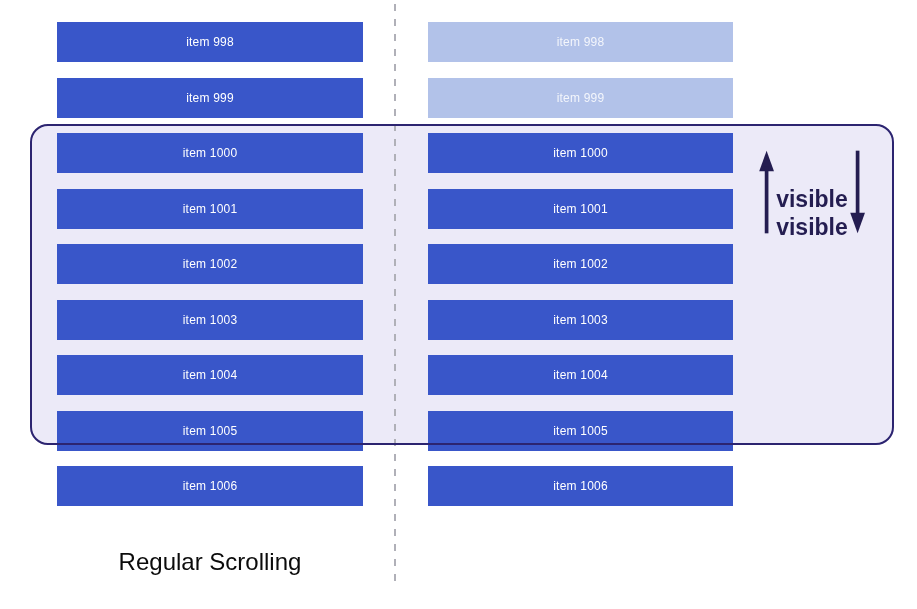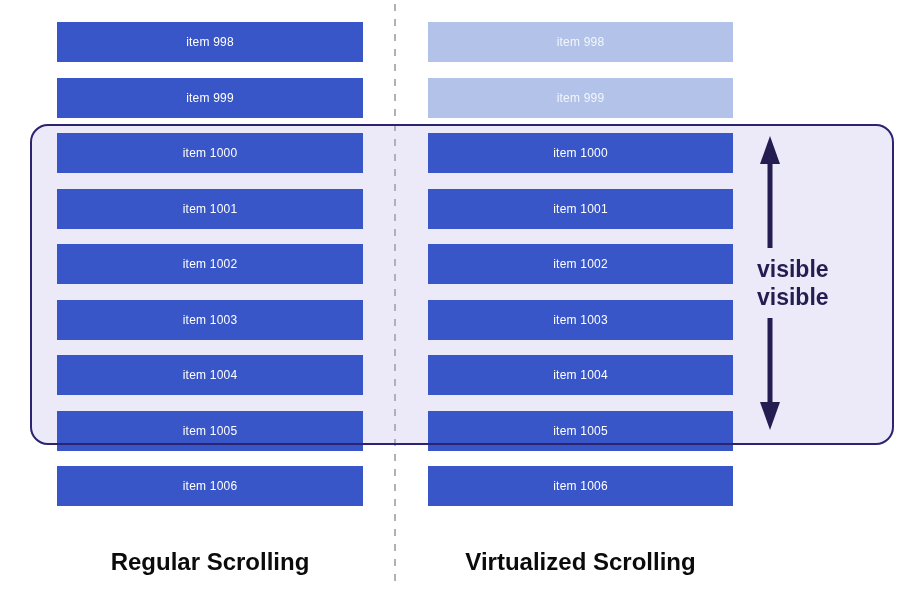--- a/index.html
+++ b/index.html
@@ -68,39 +68,39 @@
   .bar.virtualized {
     background: var(--item-virtualized, #b2c2e9);
     color: rgba(255,255,255,0.85);
   }
   
   .arrow-group {
     position: absolute;
     left: 757px; top: 136px;
     width: 110px;
     display: flex;
-    flex-direction: column;
-    align-items: flex-start;
+    flex-direction: row;
+    align-items: flex-end;
     z-index: 5;
   }
   .arrow-group svg { display: block; }
   .vp-label {
     margin: 7px 0;
     text-align: center;
     font-weight: bold;
     font-size: 23px;
     line-height: 28px;
     color: var(--arrow, #241d51);
   }
   
   .col-title {
     position: absolute;
     top: 548px;
     text-align: center;
-    font-weight: bold;
+    font-weight: normal;
     font-size: 24px;
     color: var(--title-text, #0b0b0b);
     z-index: 3;
   }
   .col-title.left  { left: 57px;  width: 306px; }
   .col-title.right { left: 428px; width: 305px; }
 </style>
 </head>
 <body>
 
@@ -199,15 +199,14 @@
       <div>visible</div>
       <div>visible</div>
     </div>
     <svg width="26" height="112" viewBox="0 0 26 112" aria-hidden="true">
       <rect x="10.5" y="0" width="5" height="90" fill="#241d51"></rect>
       <polygon points="13,112 3,84 23,84" fill="#241d51"></polygon>
     </svg>
   </div>
 
   <div class="col-title left">Regular Scrolling</div>
-  <div class="col-title right">Virtualized Scrolling</div>
 
 </div>
 
 </body></html>

